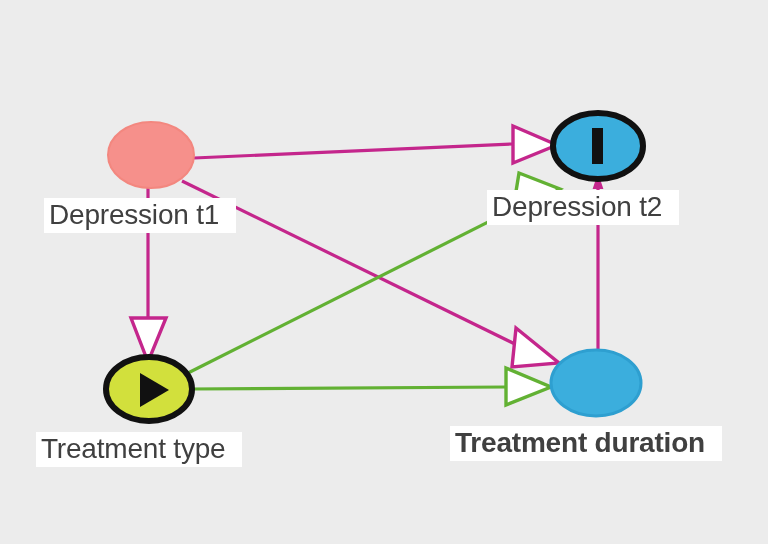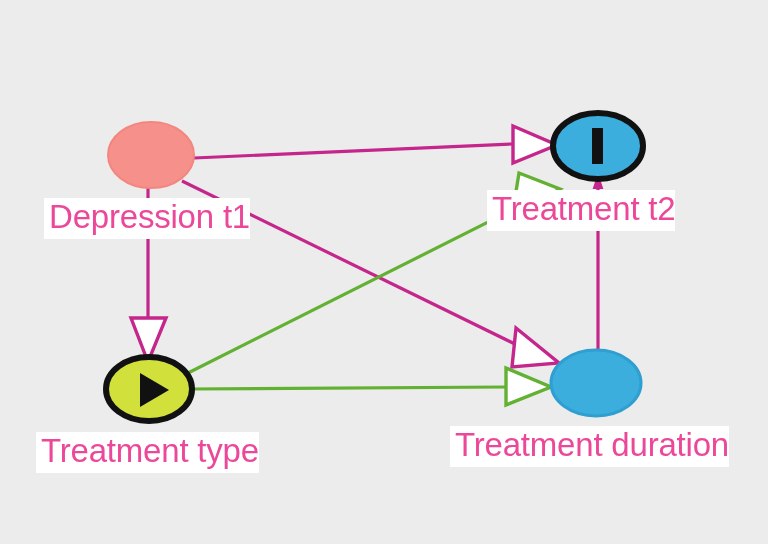--- a/index.html
+++ b/index.html
@@ -22,32 +22,32 @@
   #graph-svg {
     position: absolute;
     left: 0;
     top: 0;
     width: 768px;
     height: 544px;
   }
   .node-label {
     position: absolute;
     background: #ffffff;
-    color: #ec4899;
-    font-size: 33px;
+    color: #404040;
+    font-size: 28px;
     line-height: 1.12;
     font-family: "Liberation Sans", sans-serif;
     white-space: nowrap;
-    padding: 1px 0 3px 5px;
+    padding: 1px 17px 3px 5px;
     letter-spacing: -0.2px;
   }
   #label-depression-t1 { left: 44px;  top: 198px; }
   #label-depression-t2 { left: 487px; top: 190px; }
   #label-treatment-type { left: 36px;  top: 432px; text-align: center; }
-  #label-treatment-duration { left: 450px; top: 426px; }
+  #label-treatment-duration { left: 450px; top: 426px; font-weight: bold; }
 </style>
 </head>
 <body>
 
 <div id="diagram-root">
 
   <svg id="graph-svg" viewBox="0 0 768 544">
 
     <g>
       <line x1="194" y1="158" x2="512" y2="144" stroke="#c4268c" stroke-width="3.2"></line>
@@ -94,19 +94,19 @@
     </g>
 
     <g>
       <ellipse cx="596" cy="383" rx="45" ry="33" fill="#3baedd" stroke="#2e9fd0" stroke-width="3"></ellipse>
     </g>
 
   </svg>
 
   <div class="node-label" id="label-depression-t1">Depression t1</div>
 
-  <div class="node-label" id="label-depression-t2">Treatment t2</div>
+  <div class="node-label" id="label-depression-t2">Depression t2</div>
 
   <div class="node-label" id="label-treatment-type">Treatment type</div>
 
   <div class="node-label" id="label-treatment-duration">Treatment duration</div>
 
 </div>
 
 </body></html>

